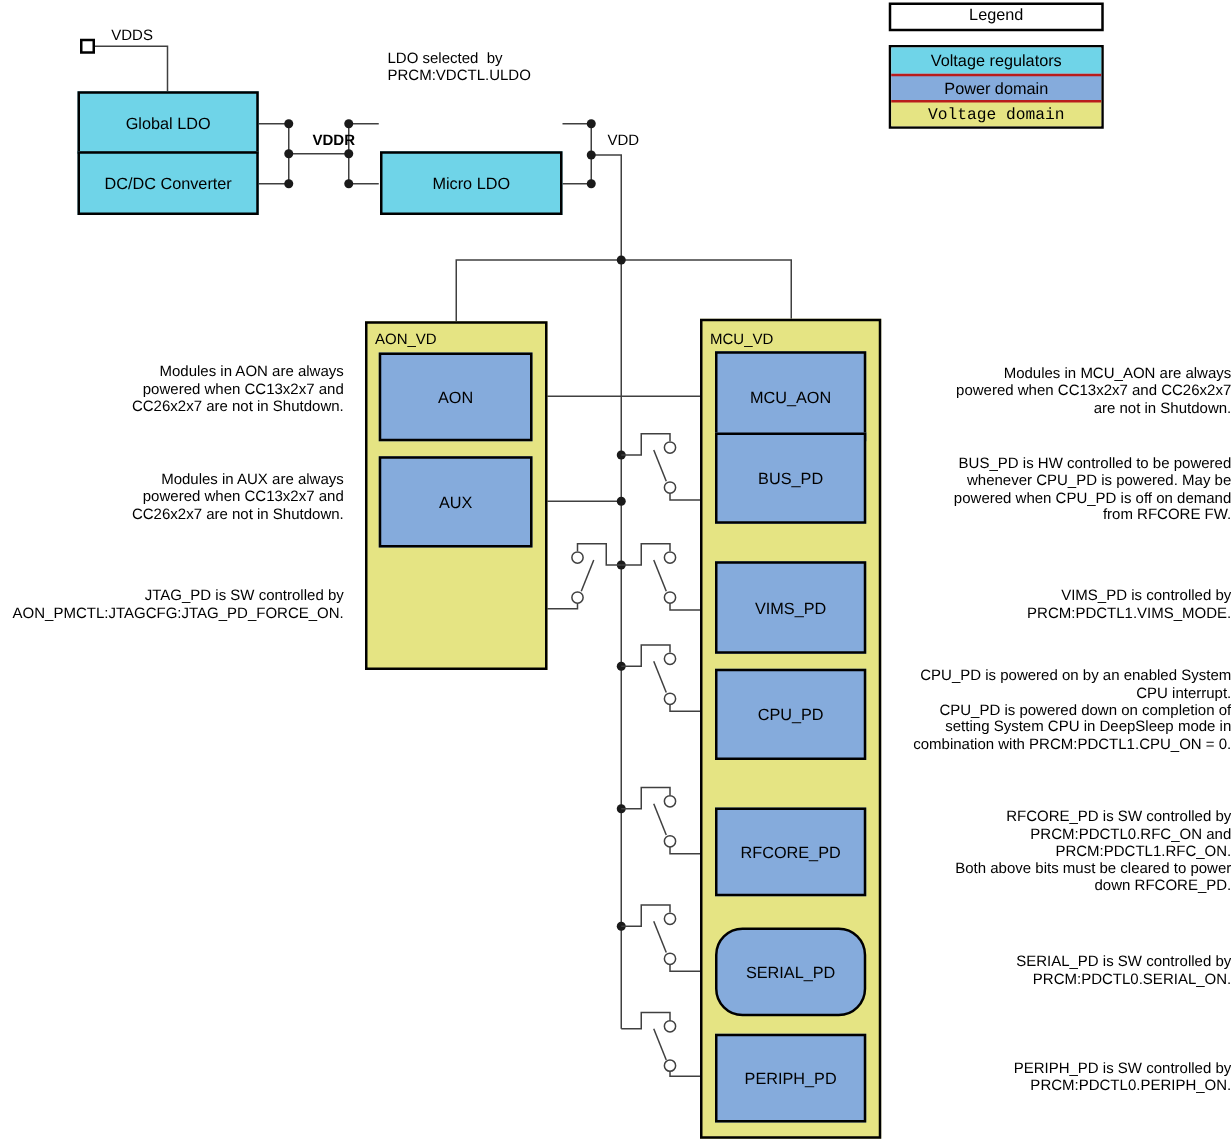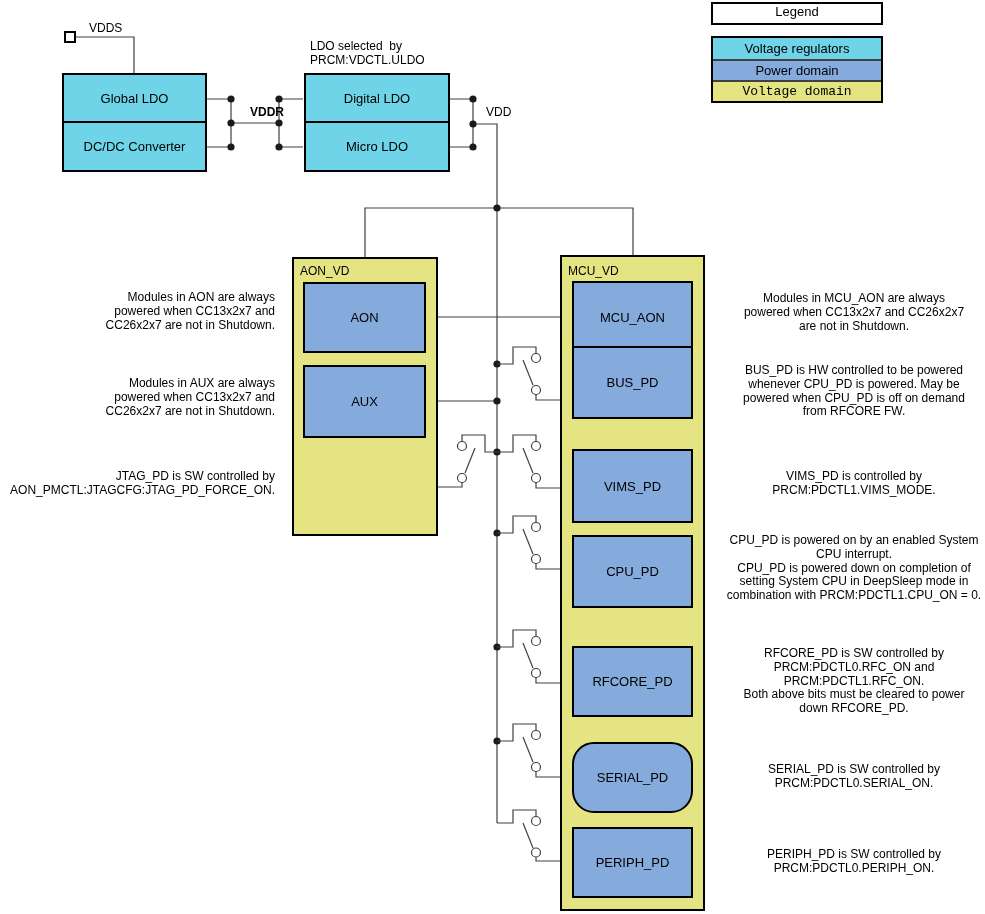--- a/index.html
+++ b/index.html
@@ -11,26 +11,26 @@
   svg.wires{position:absolute;left:0;top:0;}
   .box{position:absolute;border:2px solid #000;display:flex;align-items:center;justify-content:center;font-size:13px;line-height:15px;text-align:center;}
   .cyan{background:#6FD4E8;}
   .blue{background:#85ABDC;}
   .yellow{background:#E5E483;font-family:Liberation Mono, monospace;}
   .vd{position:absolute;border:2px solid #000;background:#E5E483;}
   .vd-label{position:absolute;font-size:12px;}
   .lbl{position:absolute;font-size:12px;line-height:14px;white-space:pre-wrap;}
   .note{position:absolute;font-size:12px;line-height:13.8px;white-space:pre-wrap;}
   .note.left{text-align:right;}
-  .note.right{text-align:center;}
+  .note.right{text-align:right;}
   .pin-square{position:absolute;width:12px;height:12px;border:2px solid #000;background:#fff;}
   .legend-title{position:absolute;border:2px solid #000;background:#fff;display:flex;justify-content:center;font-size:13px;}
   .legend-box{position:absolute;border:2px solid #000;}
   .legend-row{height:21px;display:flex;align-items:center;justify-content:center;font-size:13px;}
-  .legend-row + .legend-row{border-top:2px solid #404040;}
+  .legend-row + .legend-row{border-top:2px solid #b91c1c;}
 </style>
 </head>
 <body>
 
 <div class="canvas">
 
   <svg class="wires" width="985" height="914" viewBox="0 0 985 914">
     <g stroke="#404040" stroke-width="1.2" fill="none">
       <path d="M76 37 H134 V73"></path>
       <path d="M207 99 H231 M207 147 H231 M231 99 V147"></path>
@@ -115,23 +115,20 @@
   </svg>
 
   <div class="pin-square" style="left:64px;top:31px;"></div>
   <div class="lbl" style="left:89px;top:21px;">VDDS</div>
 
   <div class="box cyan" style="left:62px;top:73px;width:145px;height:50px;">
     <span>Global LDO</span>
   </div>
   <div class="box cyan" style="left:62px;top:121px;width:145px;height:51px;">
     <span>DC/DC Converter</span>
-  </div>
-  <div class="box cyan" style="left:304px;top:73px;width:146px;height:50px;">
-    <span>Digital LDO</span>
   </div>
   <div class="box cyan" style="left:304px;top:121px;width:146px;height:51px;">
     <span>Micro LDO</span>
   </div>
 
   <div class="lbl" style="left:310px;top:39px;">LDO selected  by
 PRCM:VDCTL.ULDO</div>
   <div class="lbl" style="left:250px;top:105px;font-weight:bold;">VDDR</div>
   <div class="lbl" style="left:486px;top:105px;">VDD</div>
 

